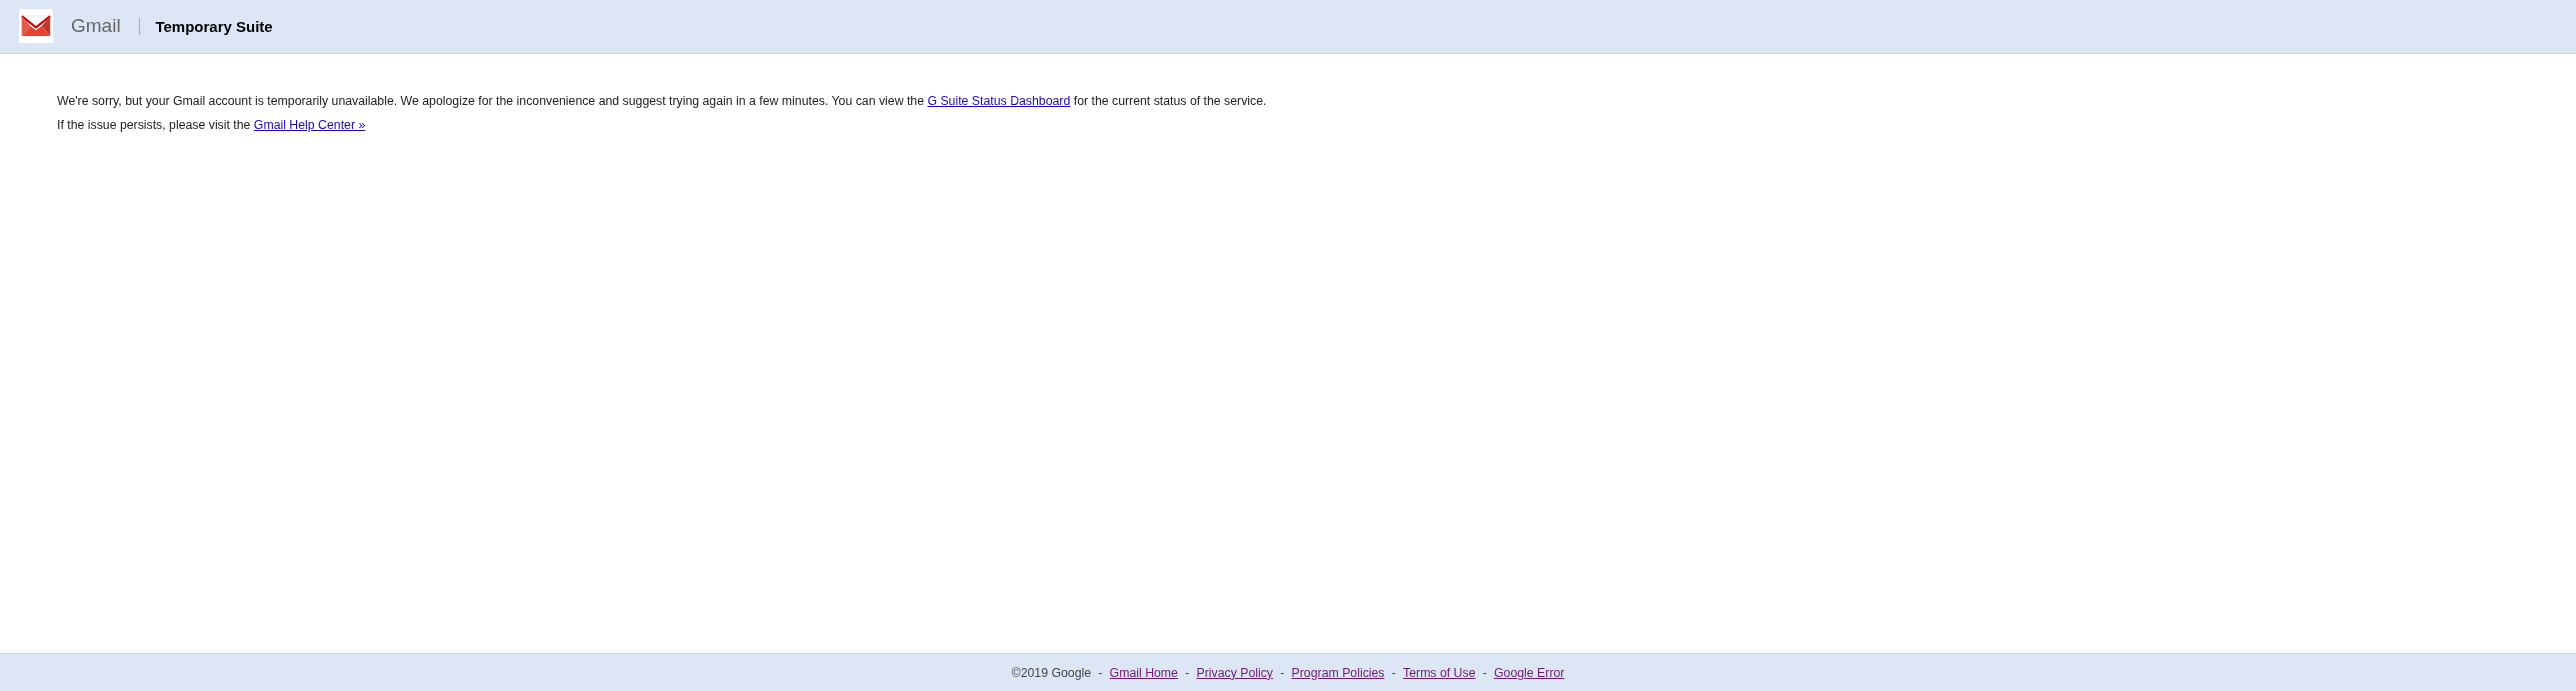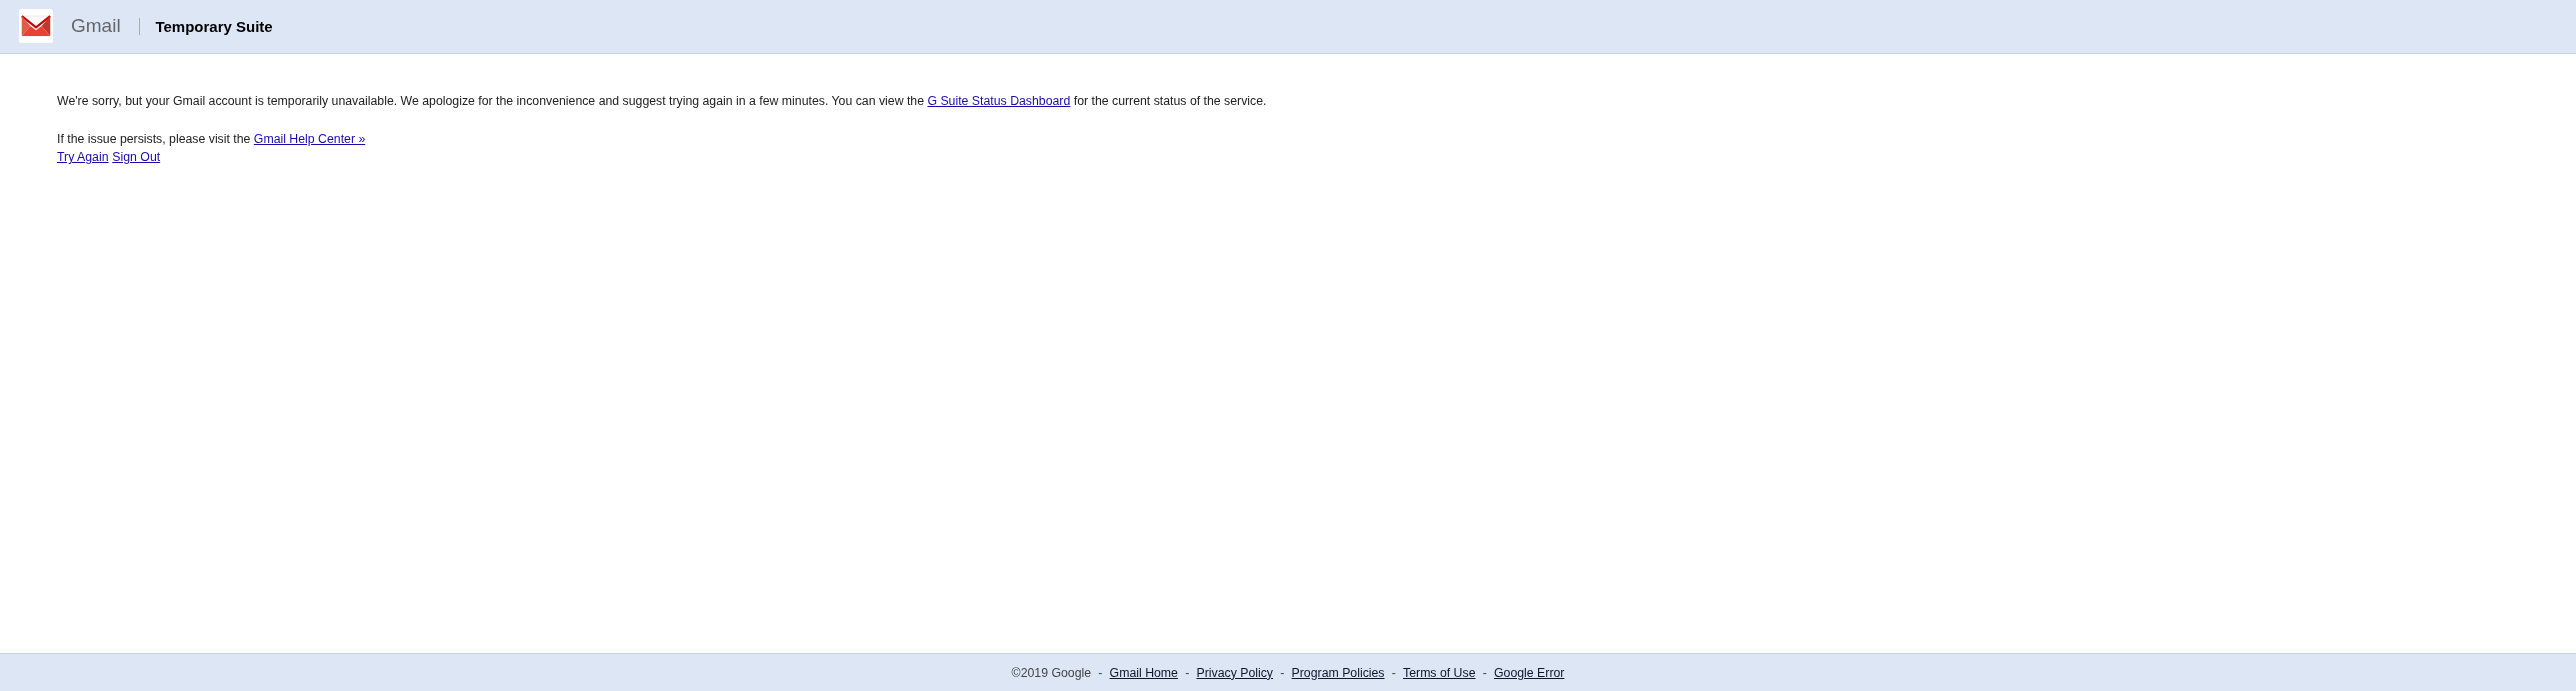--- a/index.html
+++ b/index.html
@@ -57,21 +57,21 @@
     
     .main-content {
       flex: 1;
       padding: 38px 57px 57px 57px;
     }
 
     .error-message {
       font-size: 12.3px;
       color: #222;
       line-height: 1.6;
-      margin-bottom: 19px;
+      margin-bottom: 5px;
     }
 
     .error-message a,
     .help-line a,
     .actions a,
     .technical-info a {
       color: #1a0dab;
       text-decoration: underline;
       cursor: pointer;
     }
@@ -106,21 +106,21 @@
     .footer {
       background-color: #dce6f5;
       border-top: 0.9px solid #c5d5e8;
       padding: 11.3px 19px;
       text-align: center;
       font-size: 12.3px;
       color: #444;
     }
 
     .footer a {
-      color: #0f172a;
+      color: #701a75;
       text-decoration: underline;
       cursor: pointer;
     }
 
     .footer-separator {
       color: #444;
       margin: 0 3.8px;
     }
   </style>
 </head>
@@ -152,24 +152,19 @@
 
 <div class="main-content">
   <p class="error-message">
     <span>We're sorry, but your Gmail account is temporarily unavailable. We apologize for the inconvenience and suggest trying again in a few minutes. You can view the </span><a href="#">G Suite Status Dashboard</a><span> for the current status of the service.</span>
   </p>
 
   <p class="help-line">
     <span>If the issue persists, please visit the </span><a href="#">Gmail Help Center »</a>
   </p>
 
-  <div class="actions">
-    <a href="#">Try Again</a>
-    <span> </span>
-    <a href="#">Sign Out</a>
-  </div>
 
 </div>
 
 <div class="footer">
   <span>©2019 Google</span><span class="footer-separator"> - </span><a href="#">Gmail Home</a><span class="footer-separator"> - </span><a href="#">Privacy Policy</a><span class="footer-separator"> - </span><a href="#">Program Policies</a><span class="footer-separator"> - </span><a href="#">Terms of Use</a><span class="footer-separator"> - </span><a href="#">Google Error</a>
 </div>
 
 
 </body></html>

